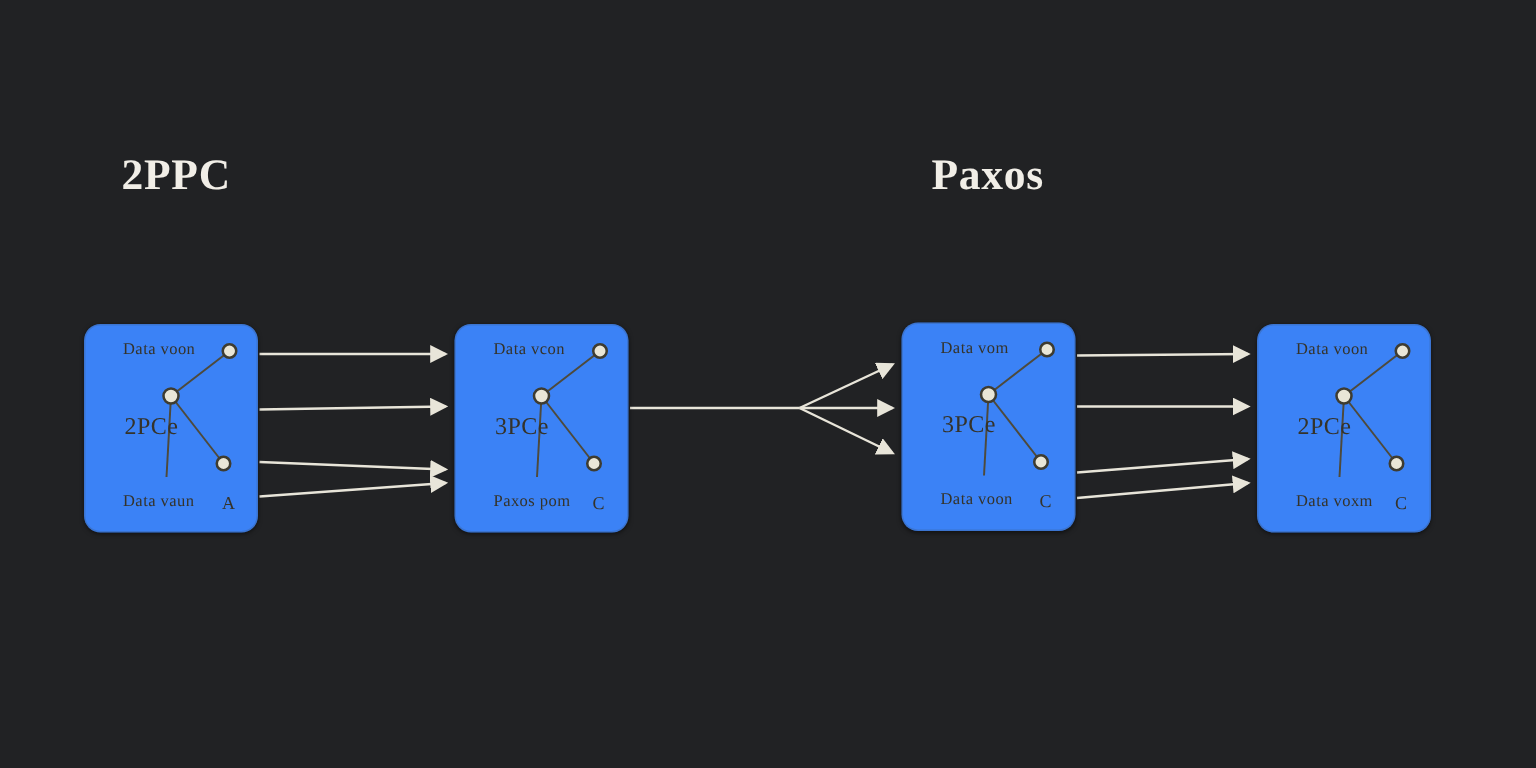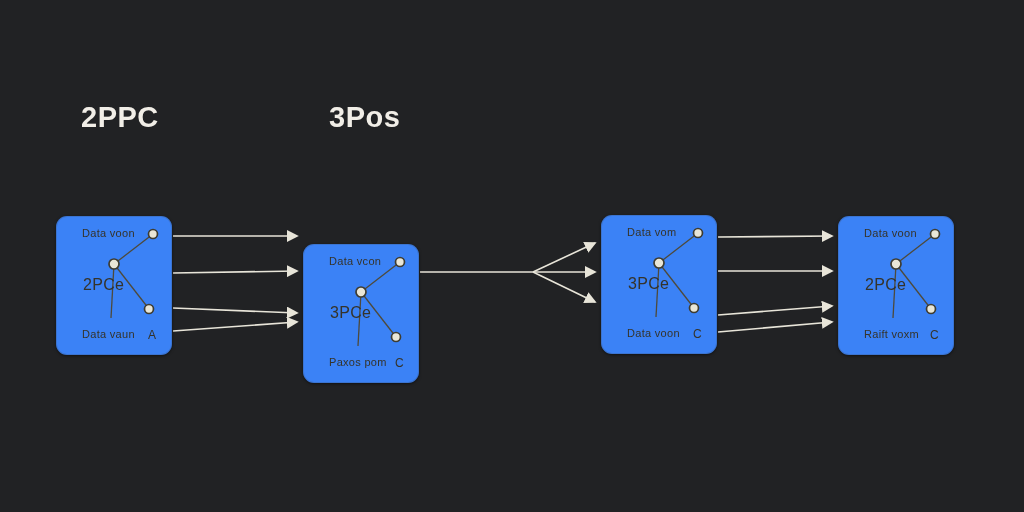--- a/index.html
+++ b/index.html
@@ -7,20 +7,21 @@
     padding: 0;
     background: #212224;
     font-family: "Liberation Sans", sans-serif;
   }
   .stage {
     position: relative;
     width: 1024px;
     height: 412px;
     background: #212224;
     overflow: hidden;
+    font-family: Liberation Serif, serif;
   }
   .overlay {
     position: absolute;
     left: 0; top: 0;
     width: 1024px; height: 512px;
     pointer-events: none;
     z-index: 1;
   }
   .col-title {
     position: absolute;
@@ -51,21 +52,21 @@
     color: #35332a;
     font-size: 11px;
     letter-spacing: 0.3px;
     white-space: nowrap;
   }
   .card .lbl.top    { left: 26px; top: 11px; }
   .card .lbl.mid    { left: 27px; top: 60px; font-size: 16px; }
   .card .lbl.bot    { left: 26px; top: 112px; }
   .card .lbl.corner { left: 92px; top: 112px; font-size: 12px; }
   .card-1 { left: 56px;  top: 216px; }
-  .card-2 { left: 303px; top: 216px; margin-top: 28px; }
+  .card-2 { left: 303px; top: 216px; }
   .card-3 { left: 601px; top: 215px; }
   .card-4 { left: 838px; top: 216px; }
   .title-1 { left: 81px; }
   .title-2 { left: 329px; }
   .title-3 { left: 621px; }
   .title-4 { left: 864px; }
 </style>
 </head>
 <body>
 
@@ -90,21 +91,21 @@
       <line x1="533" y1="272" x2="595" y2="302" marker-end="url(#arr)"></line>
 
       <line x1="718" y1="237" x2="832" y2="236" marker-end="url(#arr)"></line>
       <line x1="718" y1="271" x2="832" y2="271" marker-end="url(#arr)"></line>
       <line x1="718" y1="315" x2="832" y2="306" marker-end="url(#arr)"></line>
       <line x1="718" y1="332" x2="832" y2="322" marker-end="url(#arr)"></line>
     </g>
   </svg>
 
   <div class="col-title title-1">2PPC</div>
-  <div class="col-title title-2">3Pos</div>
+  <div class="col-title title-3">Paxos</div>
 
   <div class="card card-1">
     <svg class="nodes" viewBox="0 0 116 139">
       <g stroke="#4e4a3b" stroke-width="1.3" fill="none">
         <line x1="58" y1="48" x2="97" y2="18"></line>
         <line x1="58" y1="48" x2="93" y2="93"></line>
         <line x1="58" y1="48" x2="55" y2="102"></line>
       </g>
       <g stroke="#3e3c31" stroke-width="1.7" fill="#e9e6d7">
         <circle cx="97" cy="18" r="4.5"></circle>
@@ -164,17 +165,17 @@
         <line x1="58" y1="48" x2="55" y2="102"></line>
       </g>
       <g stroke="#3e3c31" stroke-width="1.7" fill="#e9e6d7">
         <circle cx="97" cy="18" r="4.5"></circle>
         <circle cx="58" cy="48" r="5"></circle>
         <circle cx="93" cy="93" r="4.5"></circle>
       </g>
     </svg>
     <span class="lbl top">Data voon</span>
     <span class="lbl mid">2PCe</span>
-    <span class="lbl bot">Raift voxm</span>
+    <span class="lbl bot">Data voxm</span>
     <span class="lbl corner">C</span>
   </div>
 
 </div>
 
 </body></html>

